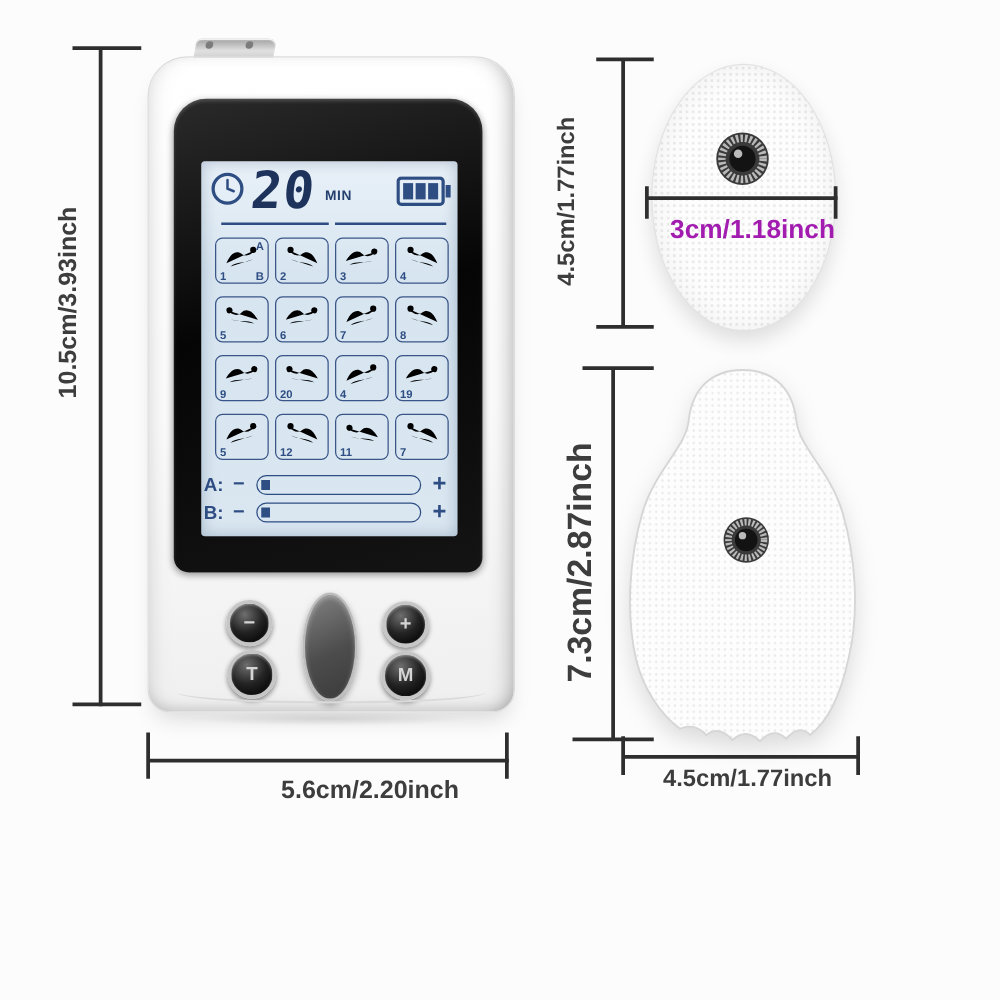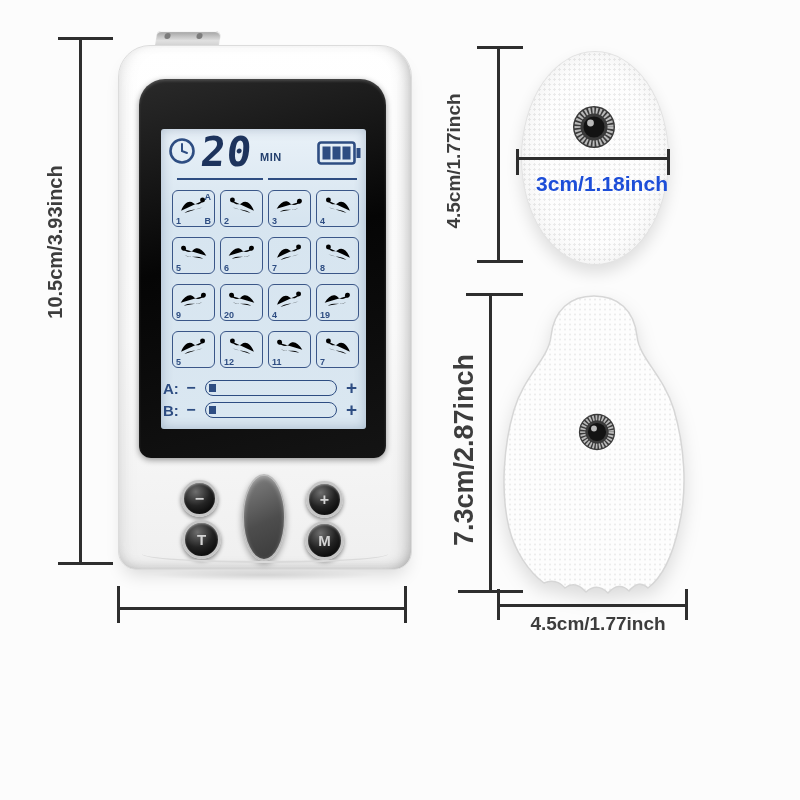--- a/index.html
+++ b/index.html
@@ -281,35 +281,36 @@
     <div id="btn-plus" class="pbtn">+</div>
     <div id="btn-t" class="pbtn">T</div>
     <div id="btn-m" class="pbtn">M</div>
     <div id="btn-oval"></div>
   </div>
   <div id="device-shadow"></div>
 
   <div class="dln" style="left:118px;top:607px;width:289px;height:3px;"></div>
   <div class="dln" style="left:117px;top:586px;width:3px;height:37px;"></div>
   <div class="dln" style="left:404px;top:586px;width:3px;height:37px;"></div>
+  <div class="dim-label" style="left:296px;top:633px;">5.6cm/2.20inch</div>
 
   <div id="small-pad"></div>
   <svg id="small-pad-snap" class="snap" viewBox="0 0 44 44">
       <use href="#snapstud"></use>
     </svg>
 
   <div class="dln" style="left:497px;top:47px;width:2.5px;height:215px;"></div>
   <div class="dln" style="left:477px;top:46px;width:46px;height:3px;"></div>
   <div class="dln" style="left:477px;top:260px;width:46px;height:3px;"></div>
   <div class="dim-label rot" style="left:454px;top:161px;font-size:19px;">4.5cm/1.77inch</div>
 
   <div class="dln" style="left:517px;top:157px;width:153px;height:3px;"></div>
   <div class="dln" style="left:516px;top:149px;width:3px;height:26px;"></div>
   <div class="dln" style="left:667px;top:149px;width:3px;height:26px;"></div>
-  <div class="dim-label" style="left:602px;top:184px;font-size:21px;color:#1d4ed8;">3cm/1.18inch</div>
+  <div class="dim-label" style="left:602px;top:184px;font-size:21px;color:#a21caf;">3cm/1.18inch</div>
 
   <svg id="large-pad" viewBox="0 0 192 312" style="filter:drop-shadow(0 8px 9px rgba(0,0,0,.13));">
     <path d="M96 4 C120 4 136 18 139 44 C141 66 166 84 176 118 C186 152 190 196 181 234
              C175 262 166 284 150 296 Q141 287 131 299 Q121 289 110 301 Q99 290 88 300
              Q77 288 67 296 Q58 286 46 291 C31 280 17 260 11 236 C2 198 6 152 16 118
              C26 84 51 66 53 44 C56 18 72 4 96 4 Z" fill="url(#padtex)" stroke="#d6d6d6" stroke-width="1.5"></path>
   </svg>
   <svg id="large-pad-snap" class="snap" viewBox="0 0 44 44">
       <use href="#snapstud"></use>
     </svg>

